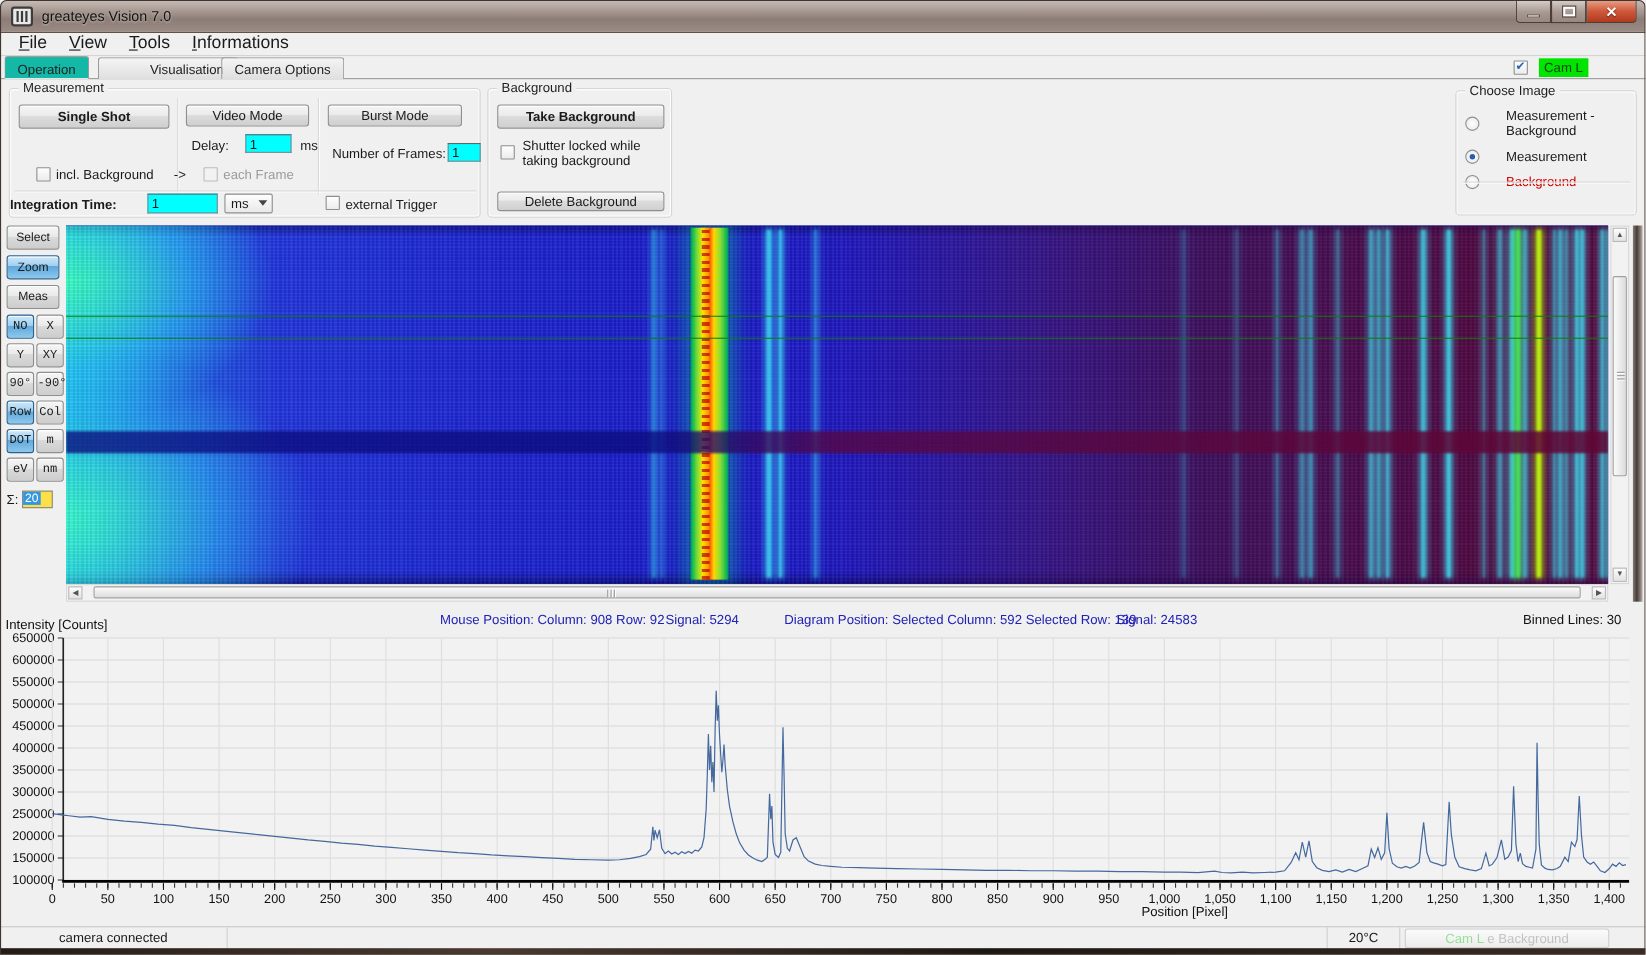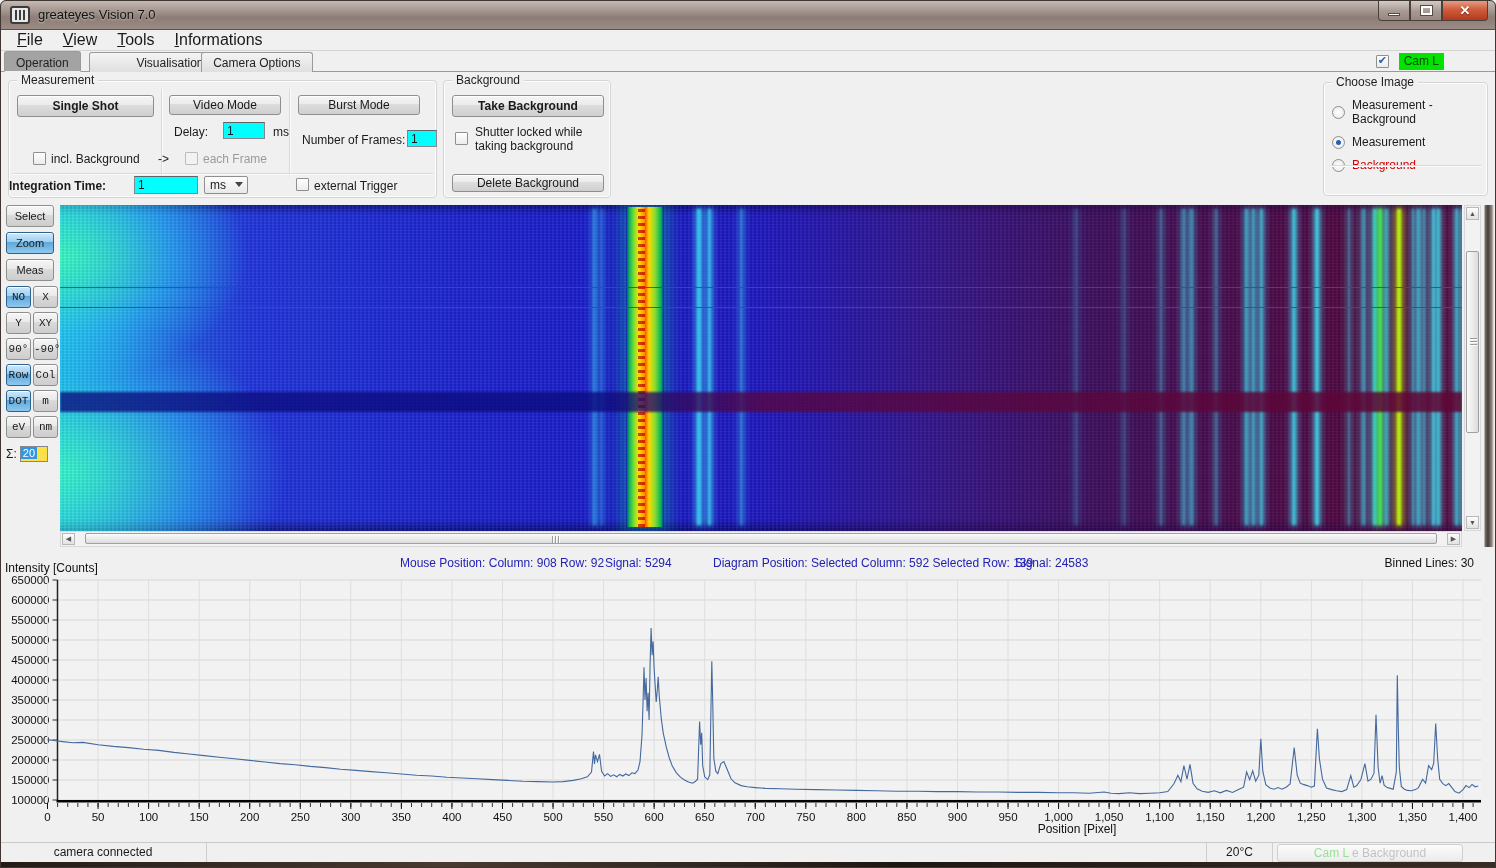--- a/index.html
+++ b/index.html
@@ -25,41 +25,41 @@
   .glyph-close { color:#fff; font-weight:bold; font-size:13px; text-shadow:0 1px 1px #6a1a08; }
 
   #menubar { left:0; top:30px; width:1496px; height:21px; background:#f0f0f0; border-bottom:1px solid #d4d4d4; display:flex; align-items:center; padding-left:8px; gap:2px; }
   .menu-item { padding:2px 9px; font-size:16px; }
   .menu-item u { text-decoration:underline; }
 
   #tabstrip { left:0; top:51px; width:1496px; height:21px; }
   #tabstrip .rule { position:absolute; left:0; bottom:0; width:1496px; height:1px; background:#9a9a9a; }
   .tab { position:absolute; bottom:0; height:20px; padding:3px 11px 0; border:1px solid #9a9a9a; border-bottom:none;
     background:linear-gradient(#f4f4f4,#dfdfdf); border-radius:3px 3px 0 0; font-size:12px; color:#222; }
-  .tab.active { height:21px; background:#a3a3a3; border-bottom:1px solid #f0f0f0; z-index:2; padding-top:4px;text-align:center; }
+  .tab.active { height:21px; background:#14b8a6; border-bottom:1px solid #f0f0f0; z-index:2; padding-top:4px;text-align:center; }
 
   #cam-box { right:52px; top:53px; display:flex; align-items:center; gap:10px; }
   #cam-led { background:#00e400; color:#063; color:#0a3a0a; font-size:12px; padding:1px 5px 2px; font-weight:normal; color:#123e12; }
 
   
   .group { position:absolute; border:1px solid #d5d5d5; border-radius:4px; box-shadow:inset 0 0 0 1px #fdfdfd; }
   .group > .legend { position:absolute; top:-8px; left:8px; background:#f0f0f0; padding:0 4px; font-size:12px; color:#1e1e1e; }
   .btn { position:absolute; border:1px solid #8e8f8f; border-radius:3px; text-align:center;
     background:linear-gradient(#f5f5f5,#ebebeb 45%,#dddddd 46%,#cfcfcf); font-size:12px; box-shadow:inset 0 1px 0 #fff; }
   .btn.bold { font-weight:bold; }
   .cyan { position:absolute; background:#00ffff; border:1px solid #828790; border-top-color:#5f646b; font-size:12px; padding:1px 0 0 3px; }
   .cb { position:absolute; width:13px; height:13px; border:1px solid #8e8f8f; background:linear-gradient(#fefefe,#ececec); border-radius:1px; }
   .cb.checked::after { content:"✔"; position:absolute; left:1px; top:-2px; color:#2a5db0; font-size:11px; }
   .cb.disabled { border-color:#bcbcbc; background:#f2f2f2; }
   .lbl { position:absolute; font-size:12px; white-space:nowrap; }
   .sep-v { position:absolute; width:1px; background:#dadada; box-shadow:1px 0 0 #fbfbfb; }
   .sep-h { position:absolute; height:1px; background:#dadada; box-shadow:0 1px 0 #fbfbfb; }
   .combo { position:absolute; border:1px solid #8e8f8f; border-radius:2px; background:linear-gradient(#fdfdfd,#e9e9e9); font-size:12px; padding:1px 0 0 5px; }
   .combo .arr { position:absolute; right:4px; top:5px; width:0; height:0; border-left:4px solid transparent; border-right:4px solid transparent; border-top:5px solid #444; }
-  .radio-row { display:flex; align-items:center; gap:7px; margin-bottom:9px; }
+  .radio-row { display:flex; align-items:center; gap:24px; margin-bottom:9px; }
   .radio { width:13px; height:13px; border:1px solid #8e8f8f; border-radius:50%; background:radial-gradient(#fff,#e6e6e6); position:relative; flex:0 0 13px; }
   .radio.sel::after { content:""; position:absolute; left:3px; top:3px; width:5px; height:5px; border-radius:50%; background:#2a5db0; }
 
   
   #side-toolbar { left:4px; top:205px; width:56px; }
   .tbtn { border:1px solid #8e8f8f; border-radius:3px; background:linear-gradient(#f6f6f6,#e9e9e9 45%,#dadada 46%,#cdcdcd);
     font-size:11px; text-align:center; box-shadow:inset 0 1px 0 #fff; }
   .tbtn.active { background:linear-gradient(#cfe9fa,#9dcef0 45%,#5fa8da 46%,#8ec8ee); border-color:#2c628b; }
   .tbtn.wide { width:48px; height:22px; line-height:21px; margin:0 0 5px 2px; }
   #tb-grid { display:grid; grid-template-columns:25px 25px; gap:4px 2px; margin-left:2px; margin-top:2px; }

